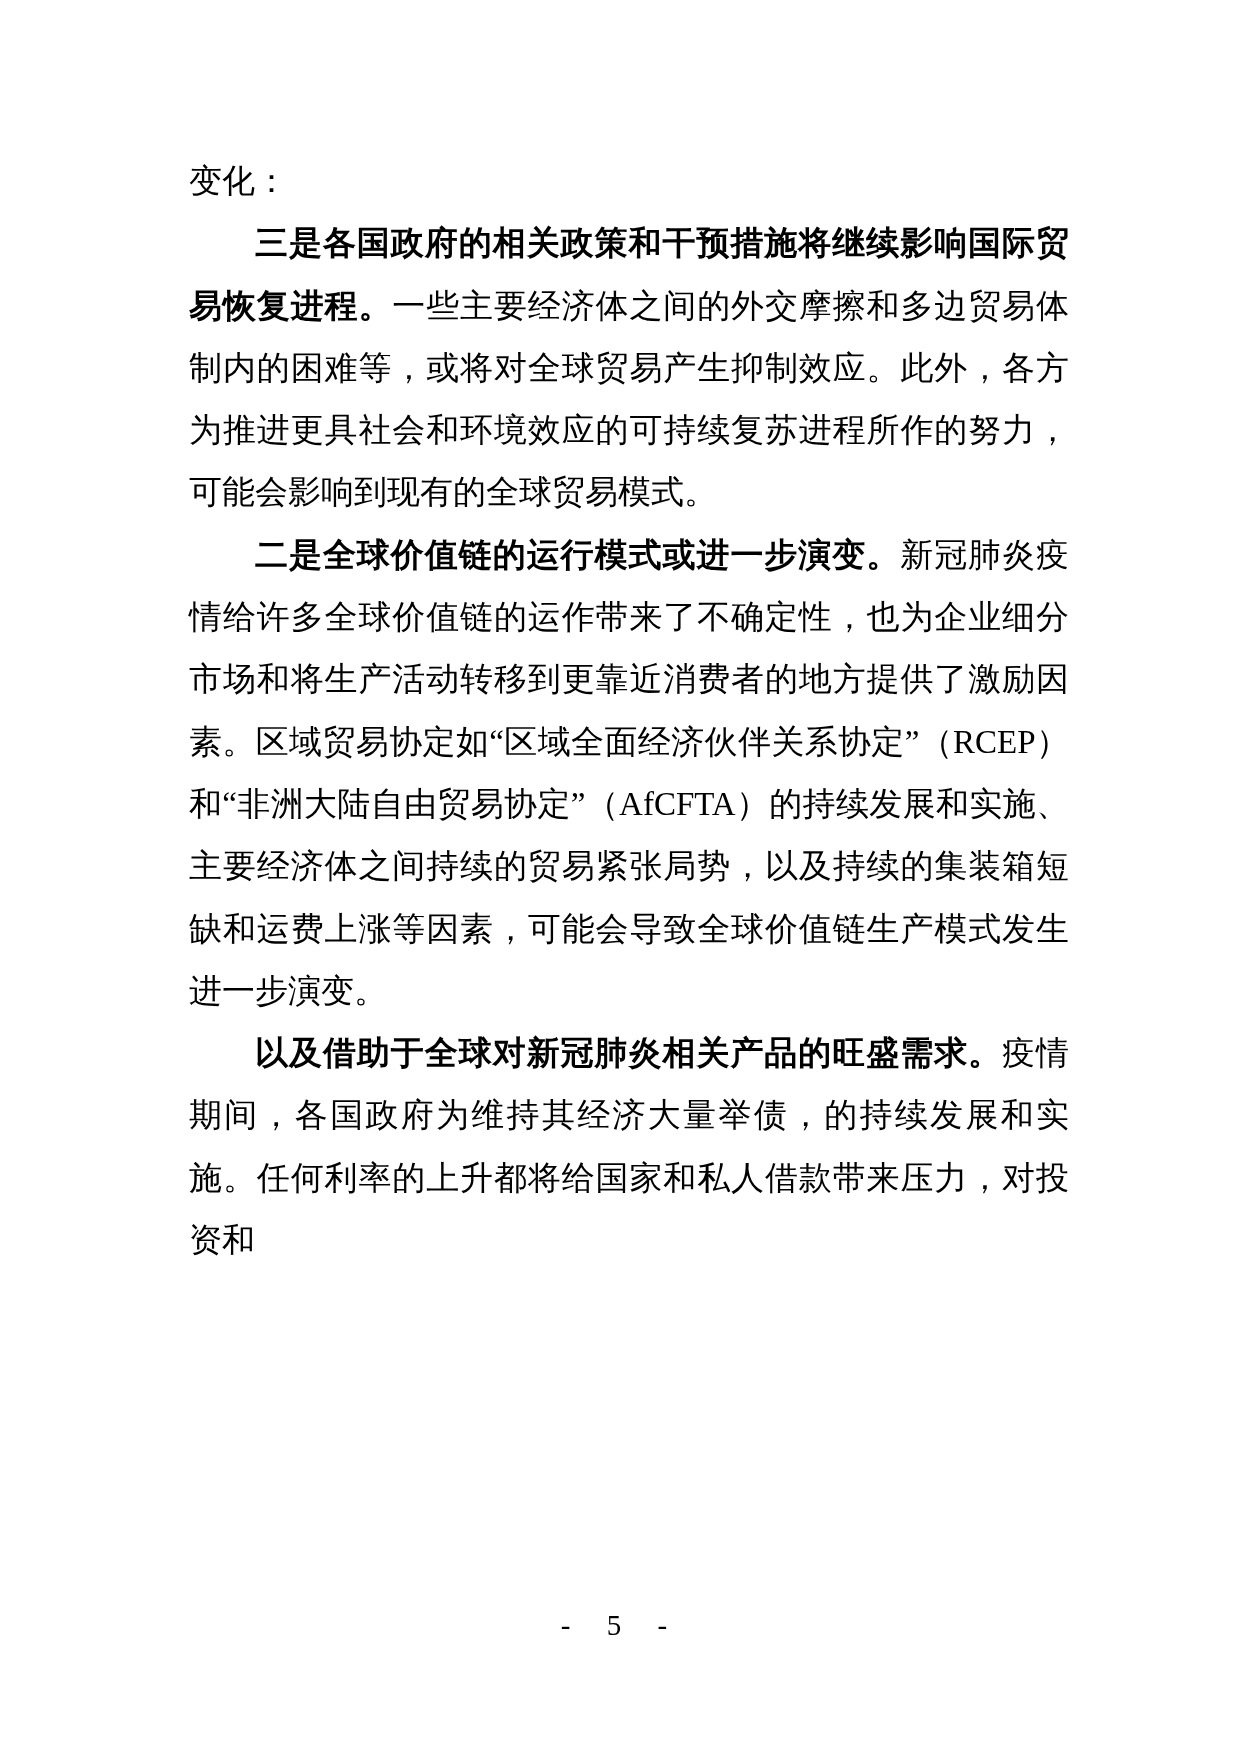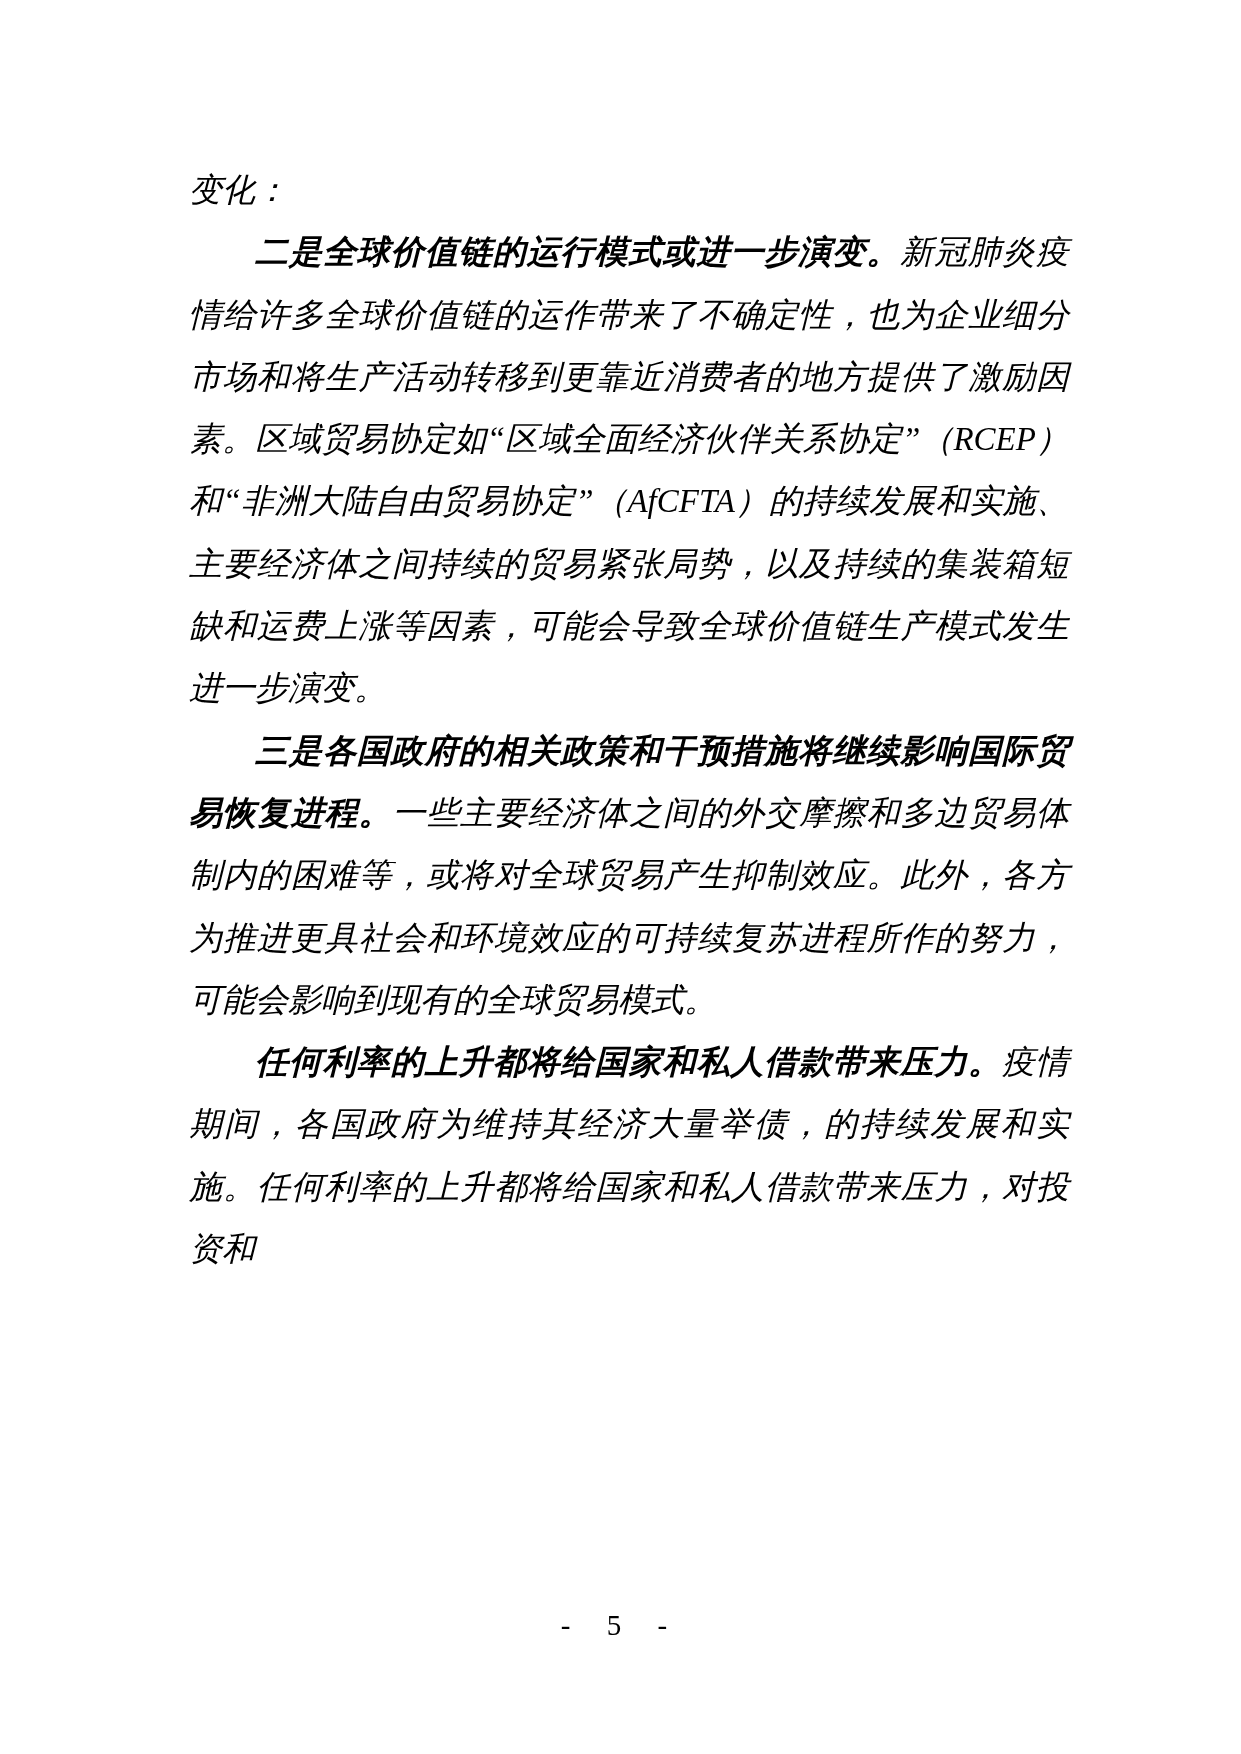--- a/index.html
+++ b/index.html
@@ -13,29 +13,28 @@
     width: 1241px;
     height: 1754px;
     background: #ffffff;
     color: #000000;
     overflow: hidden;
     font-family: "Liberation Serif", serif;
   }
   .content {
     position: absolute;
     left: 189px;
-    top: 159px;
+    top: 150px;
     width: 880px;
     font-size: 33px;
     line-height: 62.3px;
     text-align: justify;
     text-justify: inter-ideograph;
     letter-spacing: 0;
     word-break: normal;
-    font-style: italic;
   }
   p.para {
     margin: 0;
     padding: 0;
     text-indent: 2em;
   }
   p.para.no-indent {
     text-indent: 0;
   }
   .lead {
@@ -55,24 +54,24 @@
 </style>
 </head>
 <body>
 
 <div class="page">
   <div class="content">
 
     <p class="para no-indent"><span>变化：</span></p>
 
 
+    <p class="para"><span class="lead">三是各国政府的相关政策和干预措施将继续影响国际贸易恢复进程。</span><span>一些主要经济体之间的外交摩擦和多边贸易体制内的困难等，或将对全球贸易产生抑制效应。此外，各方为推进更具社会和环境效应的可持续复苏进程所作的努力，可能会影响到现有的全球贸易模式。</span></p>
+
     <p class="para"><span class="lead">二是全球价值链的运行模式或进一步演变。</span><span>新冠肺炎疫情给许多全球价值链的运作带来了不确定性，也为企业细分市场和将生产活动转移到更靠近消费者的地方提供了激励因素。区域贸易协定如“区域全面经济伙伴关系协定”（RCEP）和“非洲大陆自由贸易协定”（AfCFTA）的持续发展和实施、主要经济体之间持续的贸易紧张局势，以及持续的集装箱短缺和运费上涨等因素，可能会导致全球价值链生产模式发生进一步演变。</span></p>
 
-    <p class="para"><span class="lead">三是各国政府的相关政策和干预措施将继续影响国际贸易恢复进程。</span><span>一些主要经济体之间的外交摩擦和多边贸易体制内的困难等，或将对全球贸易产生抑制效应。此外，各方为推进更具社会和环境效应的可持续复苏进程所作的努力，可能会影响到现有的全球贸易模式。</span></p>
-
-    <p class="para"><span class="lead">任何利率的上升都将给国家和私人借款带来压力。</span><span>疫情期间，各国政府为维持其经济大量举债，的持续发展和实施。任何利率的上升都将给国家和私人借款带来压力，对投资和</span></p>
+    <p class="para"><span class="lead">以及借助于全球对新冠肺炎相关产品的旺盛需求。</span><span>疫情期间，各国政府为维持其经济大量举债，的持续发展和实施。任何利率的上升都将给国家和私人借款带来压力，对投资和</span></p>
 
   </div>
 
   <div class="footer">
     <span>- 5 -</span>
   </div>
 </div>
 
 </body></html>

